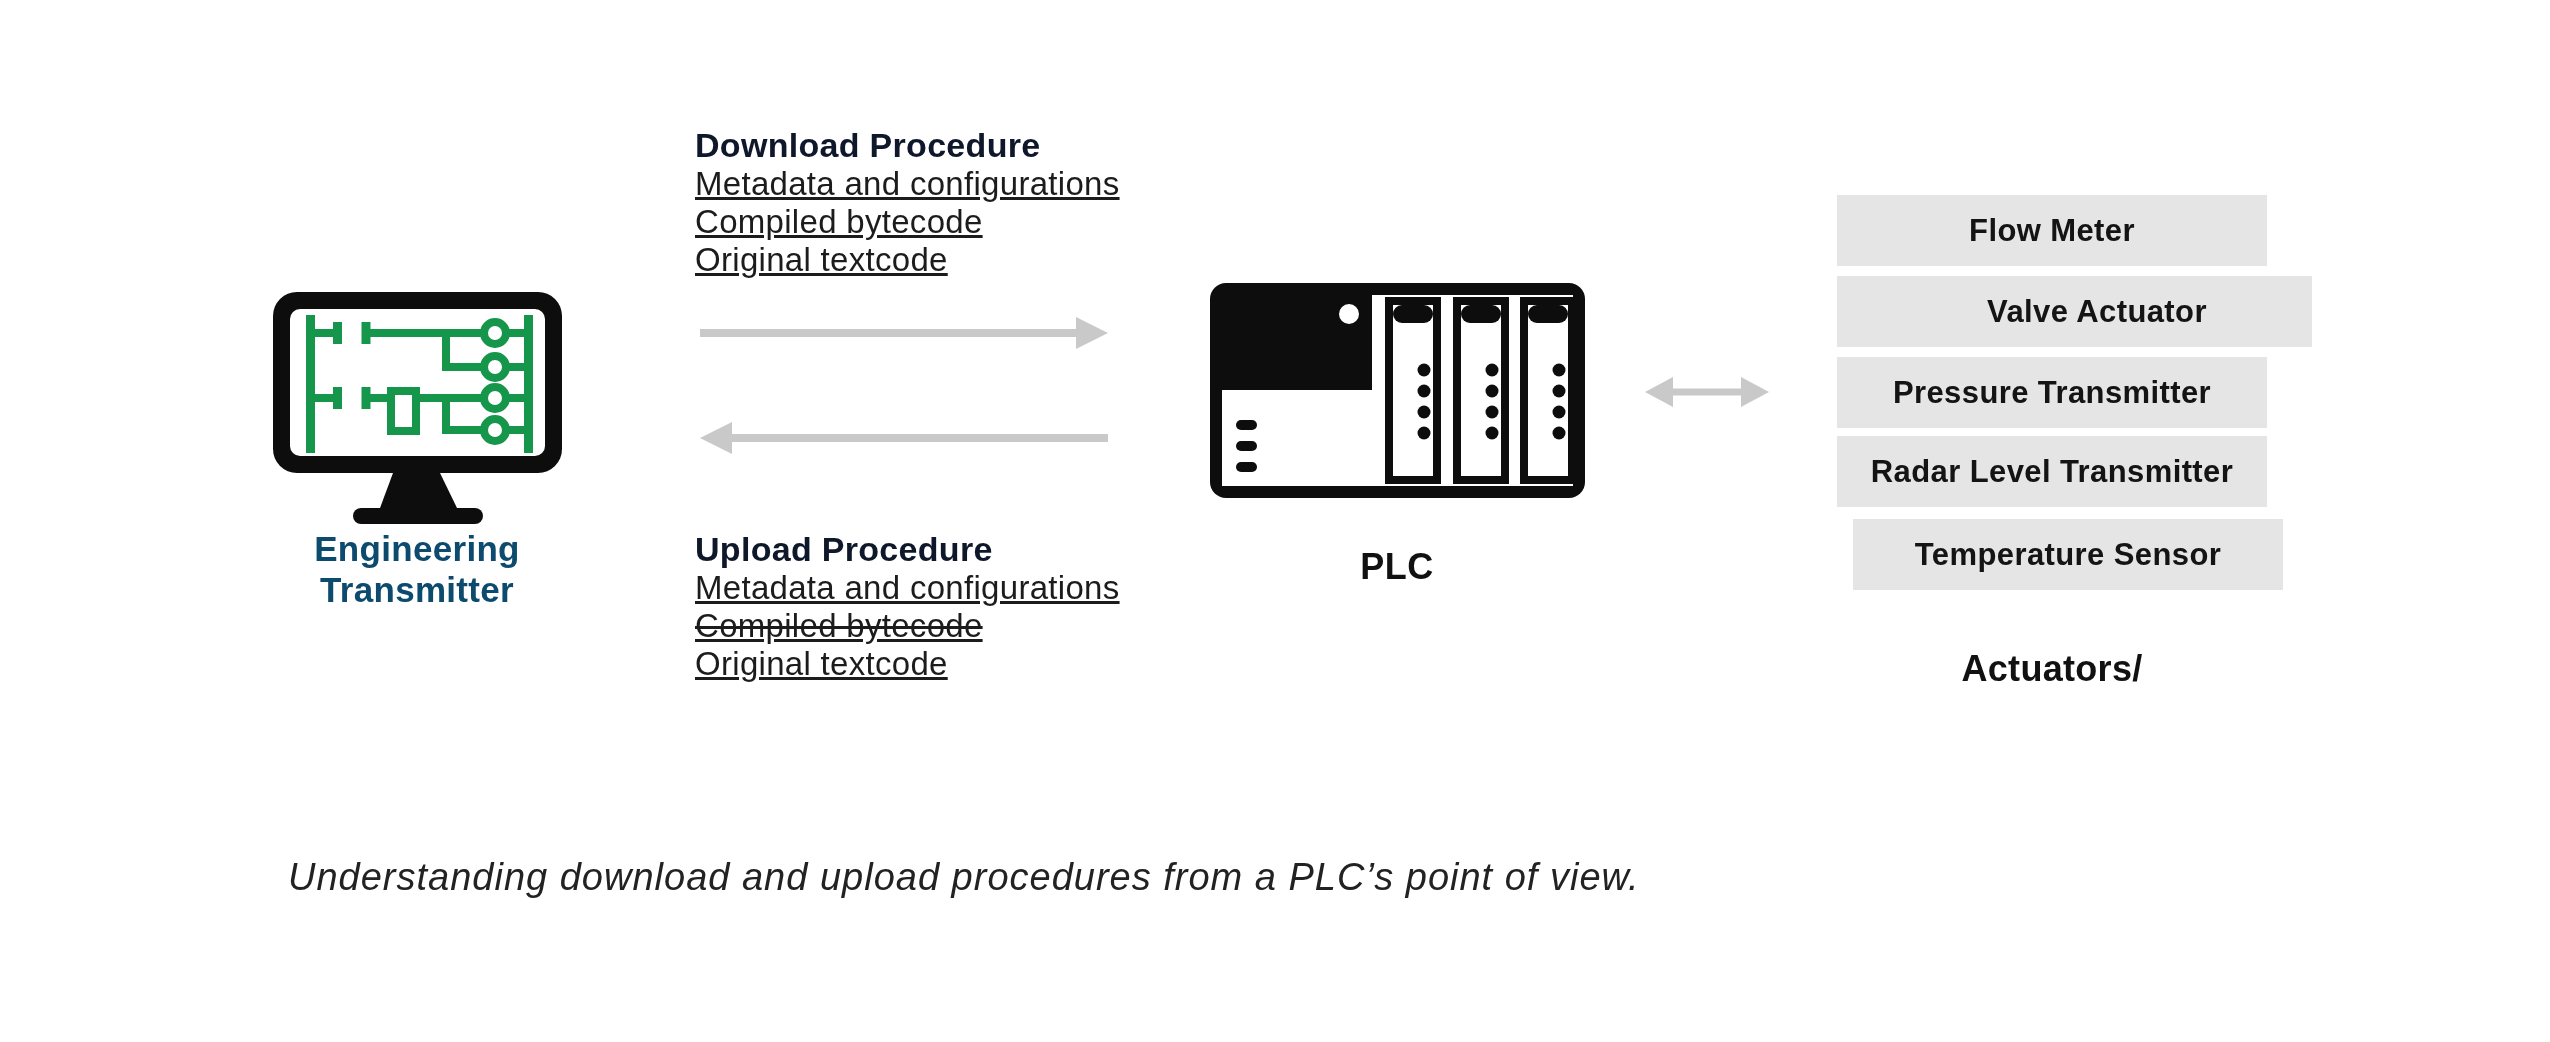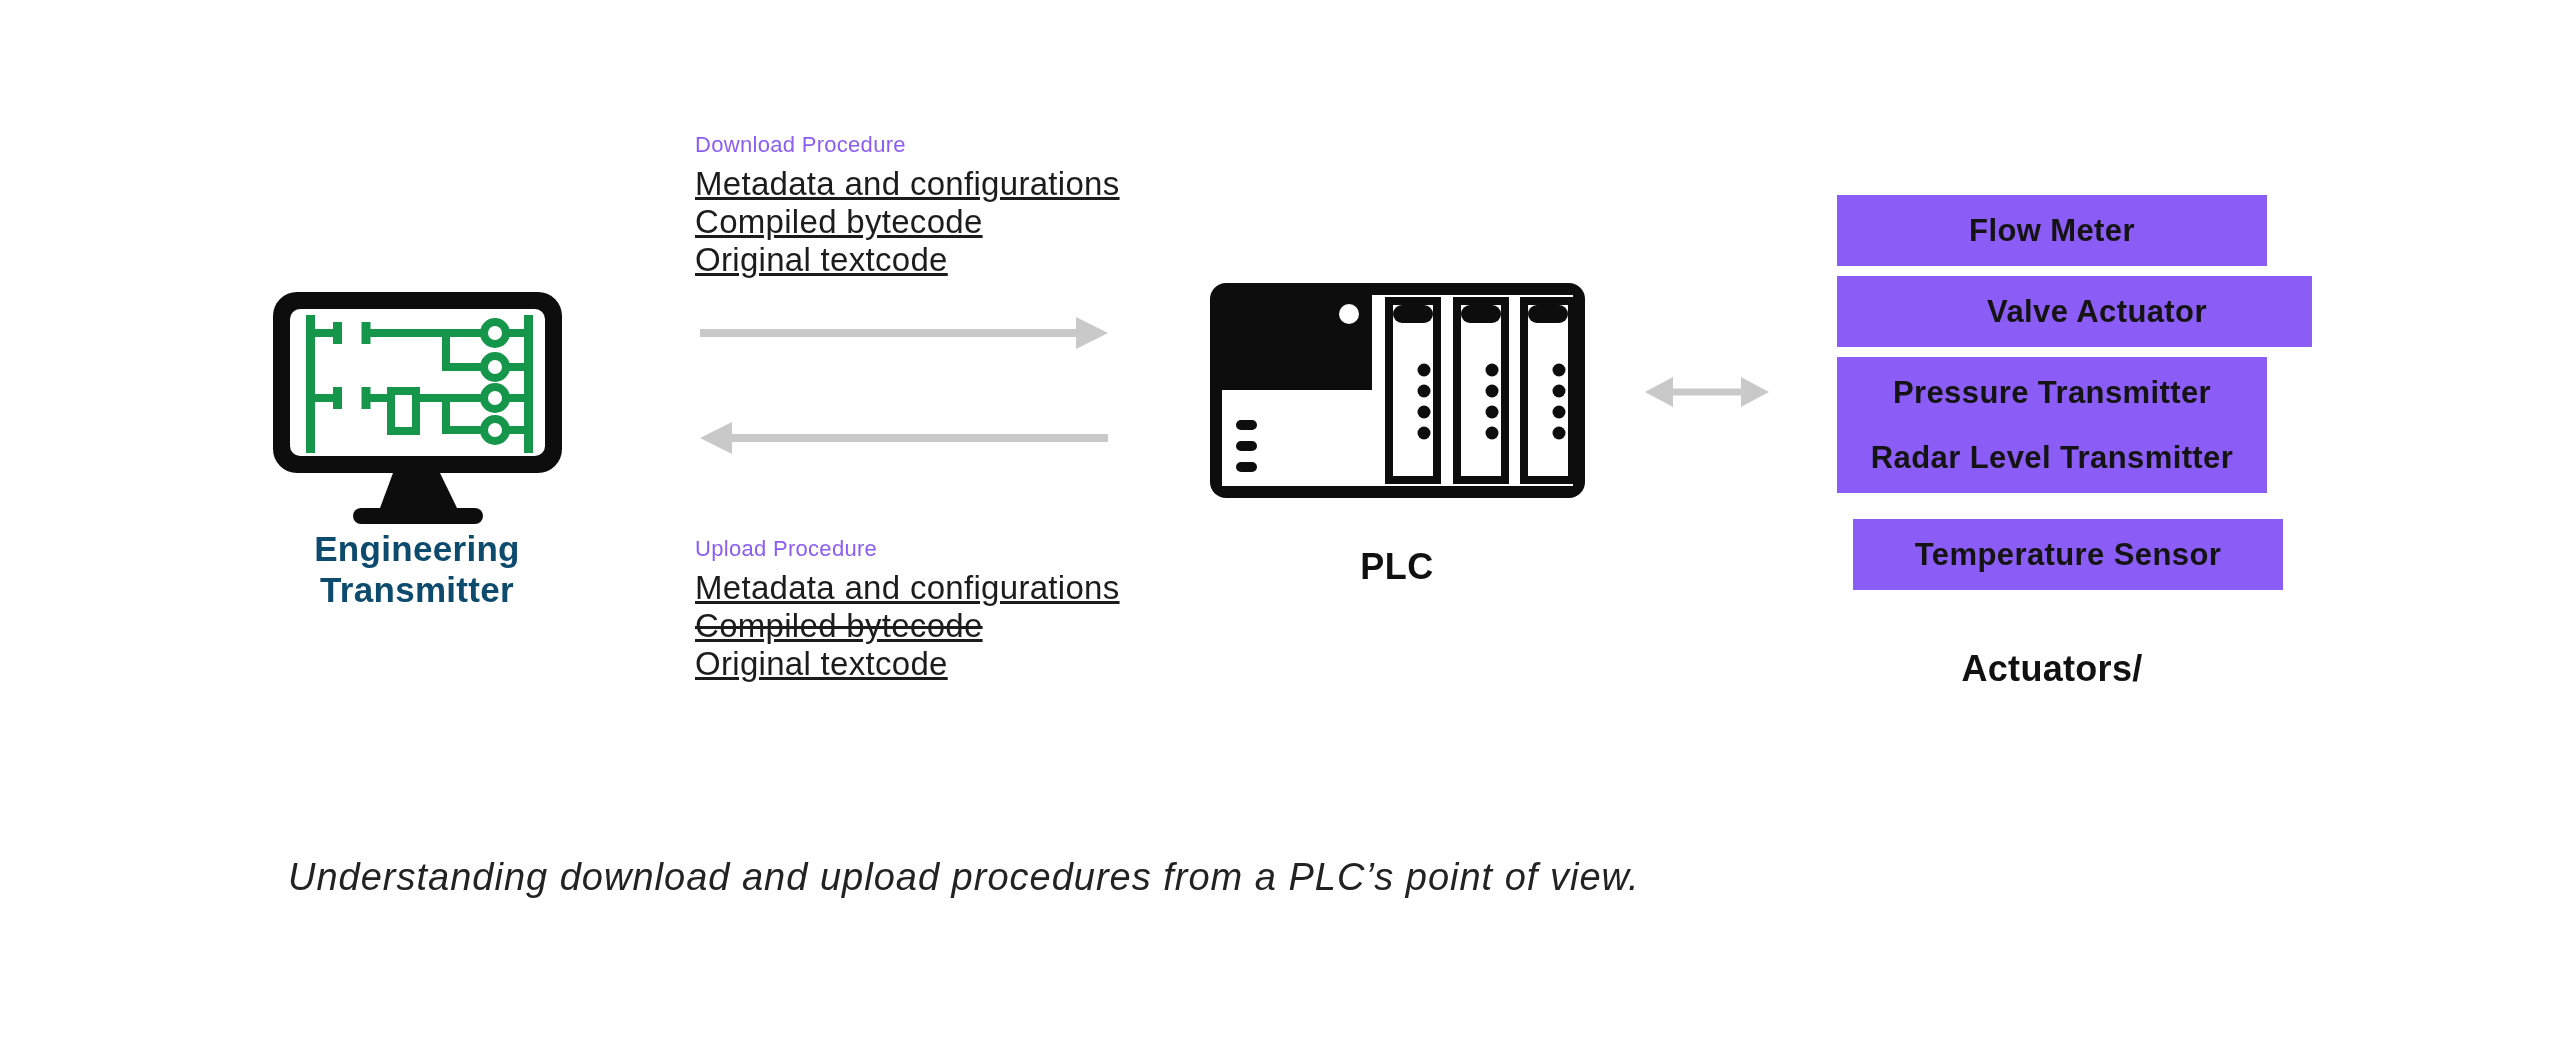--- a/index.html
+++ b/index.html
@@ -4,40 +4,40 @@
 <style>
   html,body { margin:0; padding:0; background:#ffffff; }
   .canvas {
     position:relative; width:2550px; height:1042px; background:#ffffff;
     font-family:"Liberation Sans", sans-serif; color:#161616; overflow:hidden;
   }
   .abs { position:absolute; }
 
   
   .proc-block { position:absolute; left:695px; width:520px; }
-  .proc-title { font-size:22px; line-height:40px; font-weight:400; letter-spacing:.3px; color:#8b5cf6; }
+  .proc-title { font-size:34px; line-height:40px; font-weight:700; letter-spacing:.3px; color:#0f172a; }
   .proc-line  { font-size:33px; line-height:38px; font-weight:400; letter-spacing:.3px; color:#1c1c1c;text-decoration:underline; }
   .struck {
     text-decoration:line-through;
     text-decoration-thickness:3px;
     text-decoration-color:#1c1c1c;
     padding:0 12px; margin-left:-12px;
   }
 
   
   .ws-label  { position:absolute; left:242px; top:528px; width:350px; text-align:center;
                font-size:35px; line-height:41px; font-weight:700; letter-spacing:.3px; color:#0c4a6e; }
   .plc-label { position:absolute; left:1297px; top:546px; width:200px; text-align:center;
                font-size:36px; font-weight:700; letter-spacing:.5px; color:#111; }
   .group-label { position:absolute; left:1837px; top:648px; width:430px; text-align:center;
                font-size:36px; line-height:42px; font-weight:700; letter-spacing:.3px; color:#111; }
 
   
   .device-box {
-    position:absolute; left:1837px; width:430px; height:71px; background:#8b5cf6;
+    position:absolute; left:1837px; width:430px; height:71px; background:#e5e5e5;
     display:flex; align-items:center; justify-content:center;
     font-size:31px; font-weight:600; letter-spacing:.4px; color:#141414;
   }
 
   
   .caption {
     position:absolute; left:288px; top:856px;
     font-size:38px; font-style:italic; font-weight:300; letter-spacing:1px; color:#222;
   }
 </style>
@@ -168,21 +168,21 @@
 
   <div class="device-box" style="top:195px;">
     <span>Flow Meter</span>
   </div>
   <div class="device-box" style="top:276px;padding-left:45px;">
     <span>Valve Actuator</span>
   </div>
   <div class="device-box" style="top:357px;">
     <span>Pressure Transmitter</span>
   </div>
-  <div class="device-box" style="top:422px;">
+  <div class="device-box" style="top:436px;">
     <span>Radar Level Transmitter</span>
   </div>
   <div class="device-box" style="top:519px;margin-left:16px;">
     <span>Temperature Sensor</span>
   </div>
 
   <div class="group-label">
     <div>Actuators/</div>
   </div>
 

